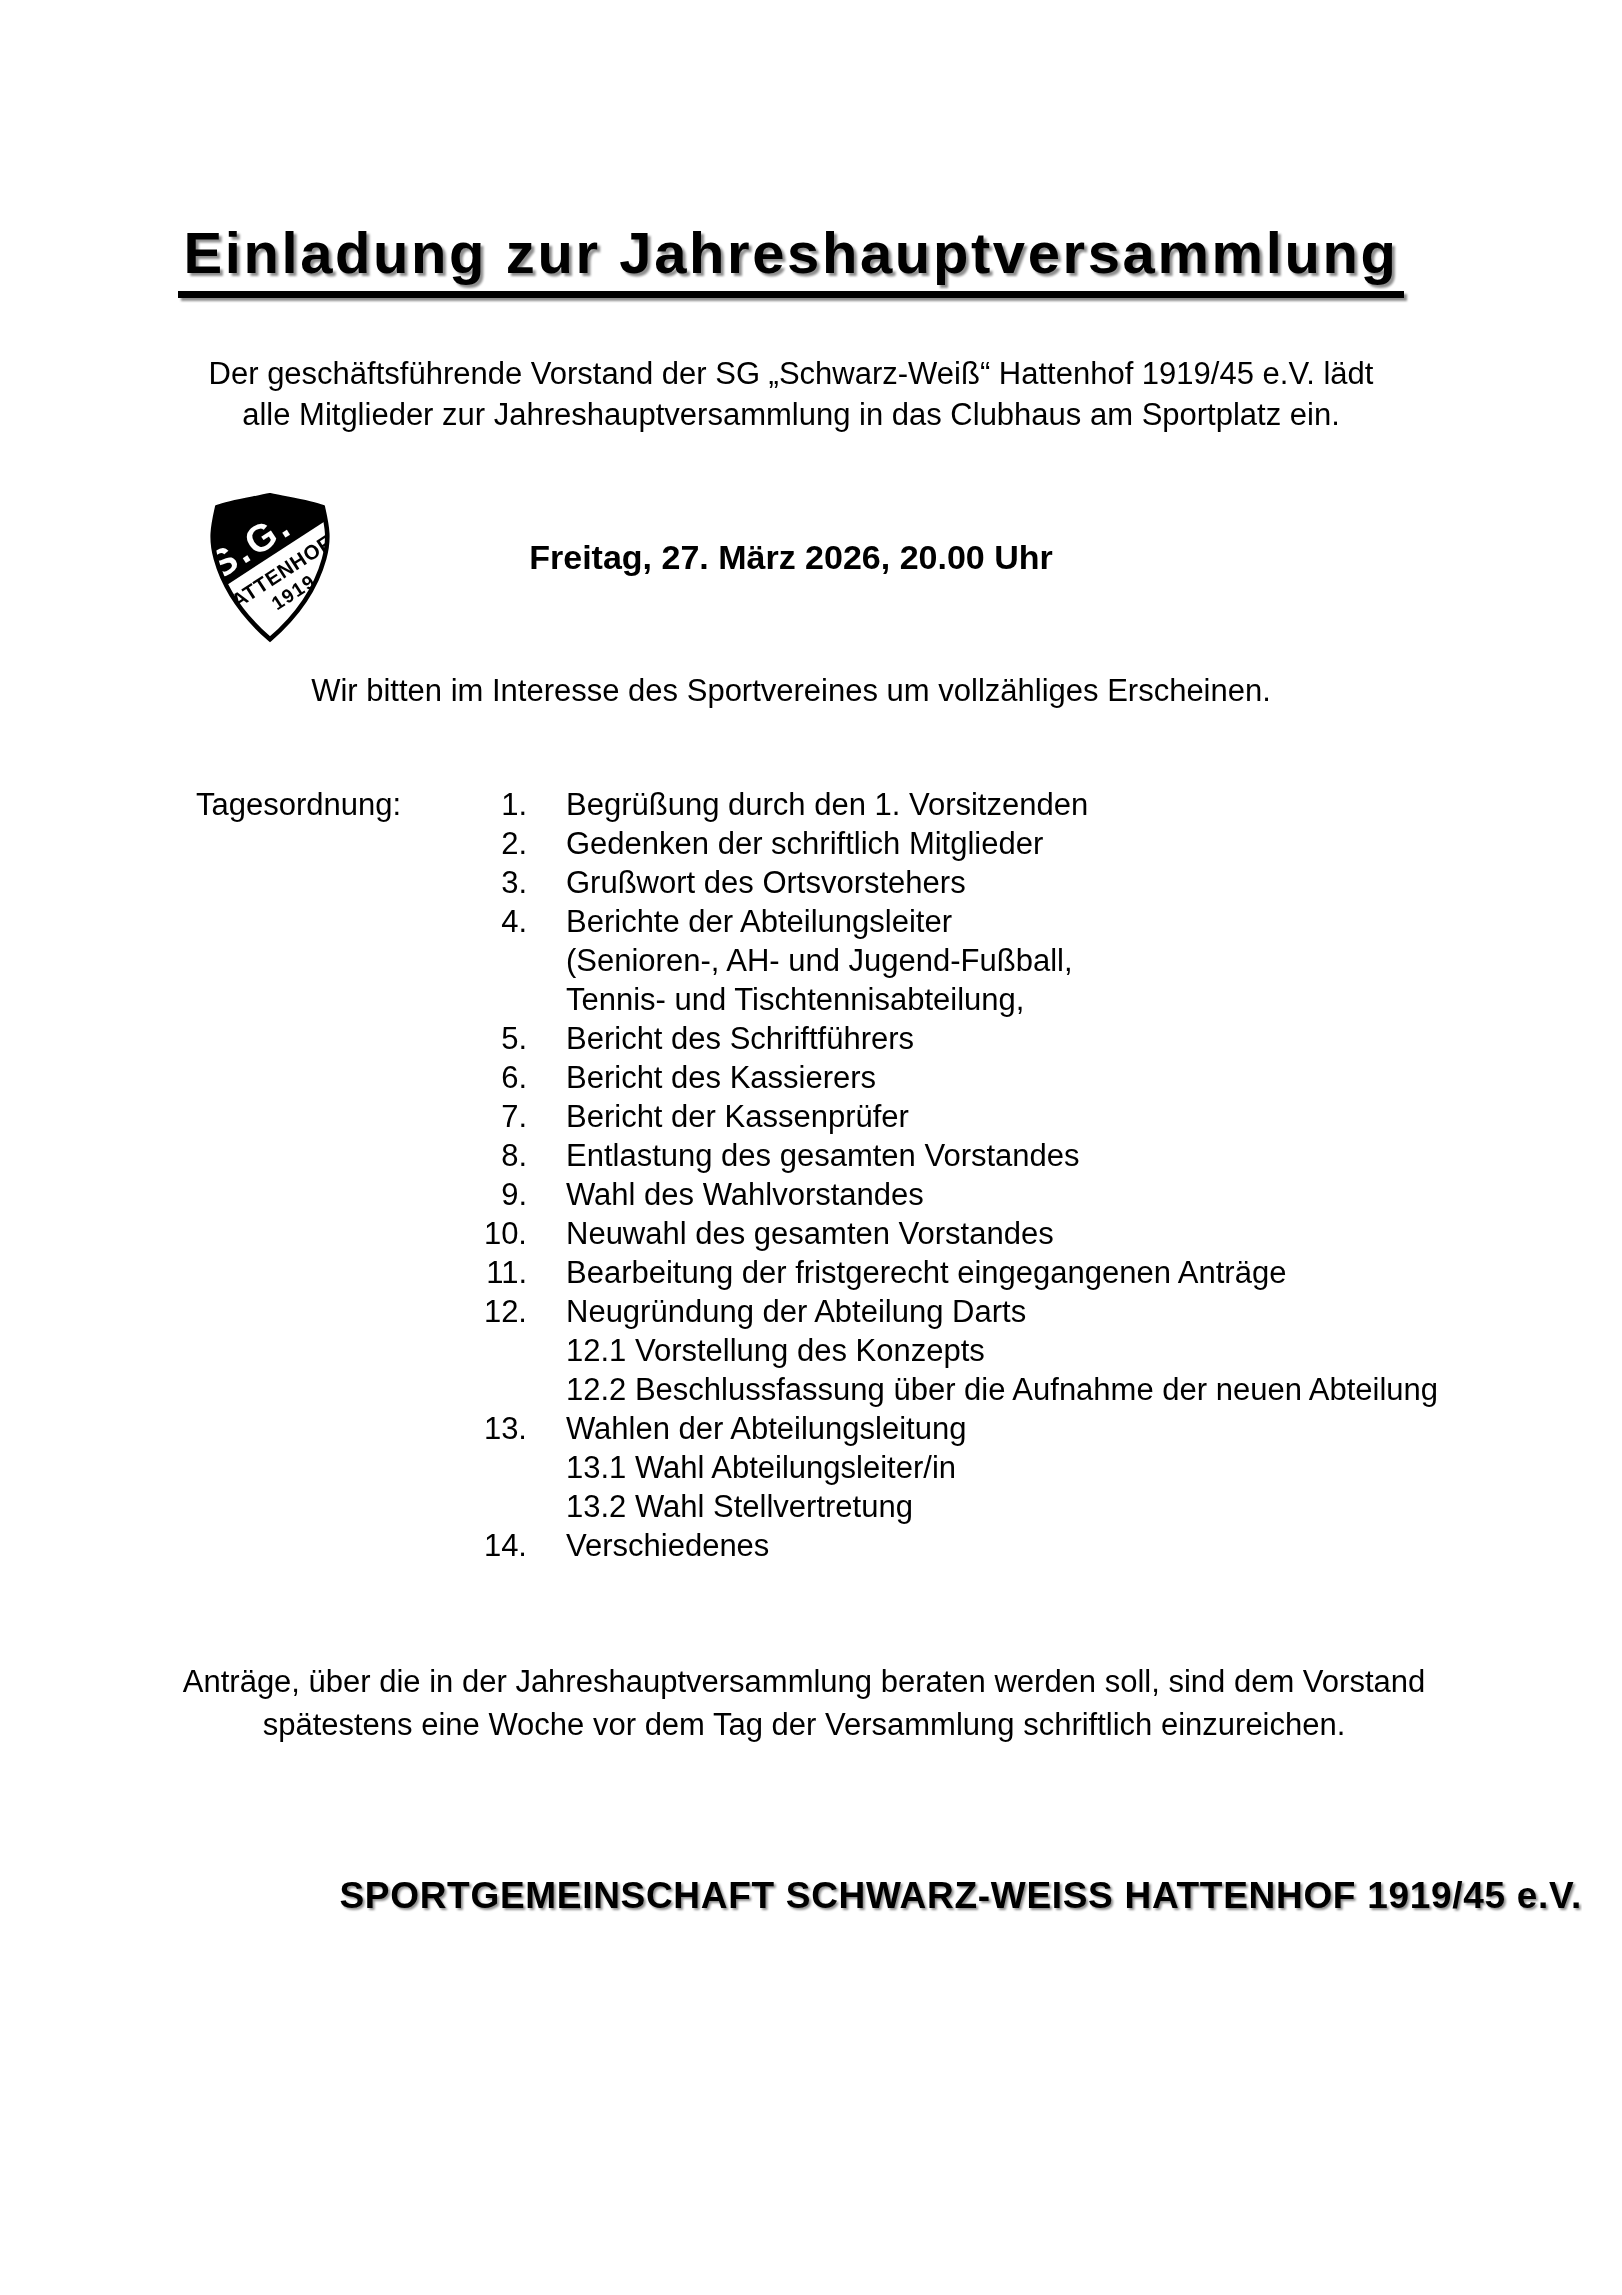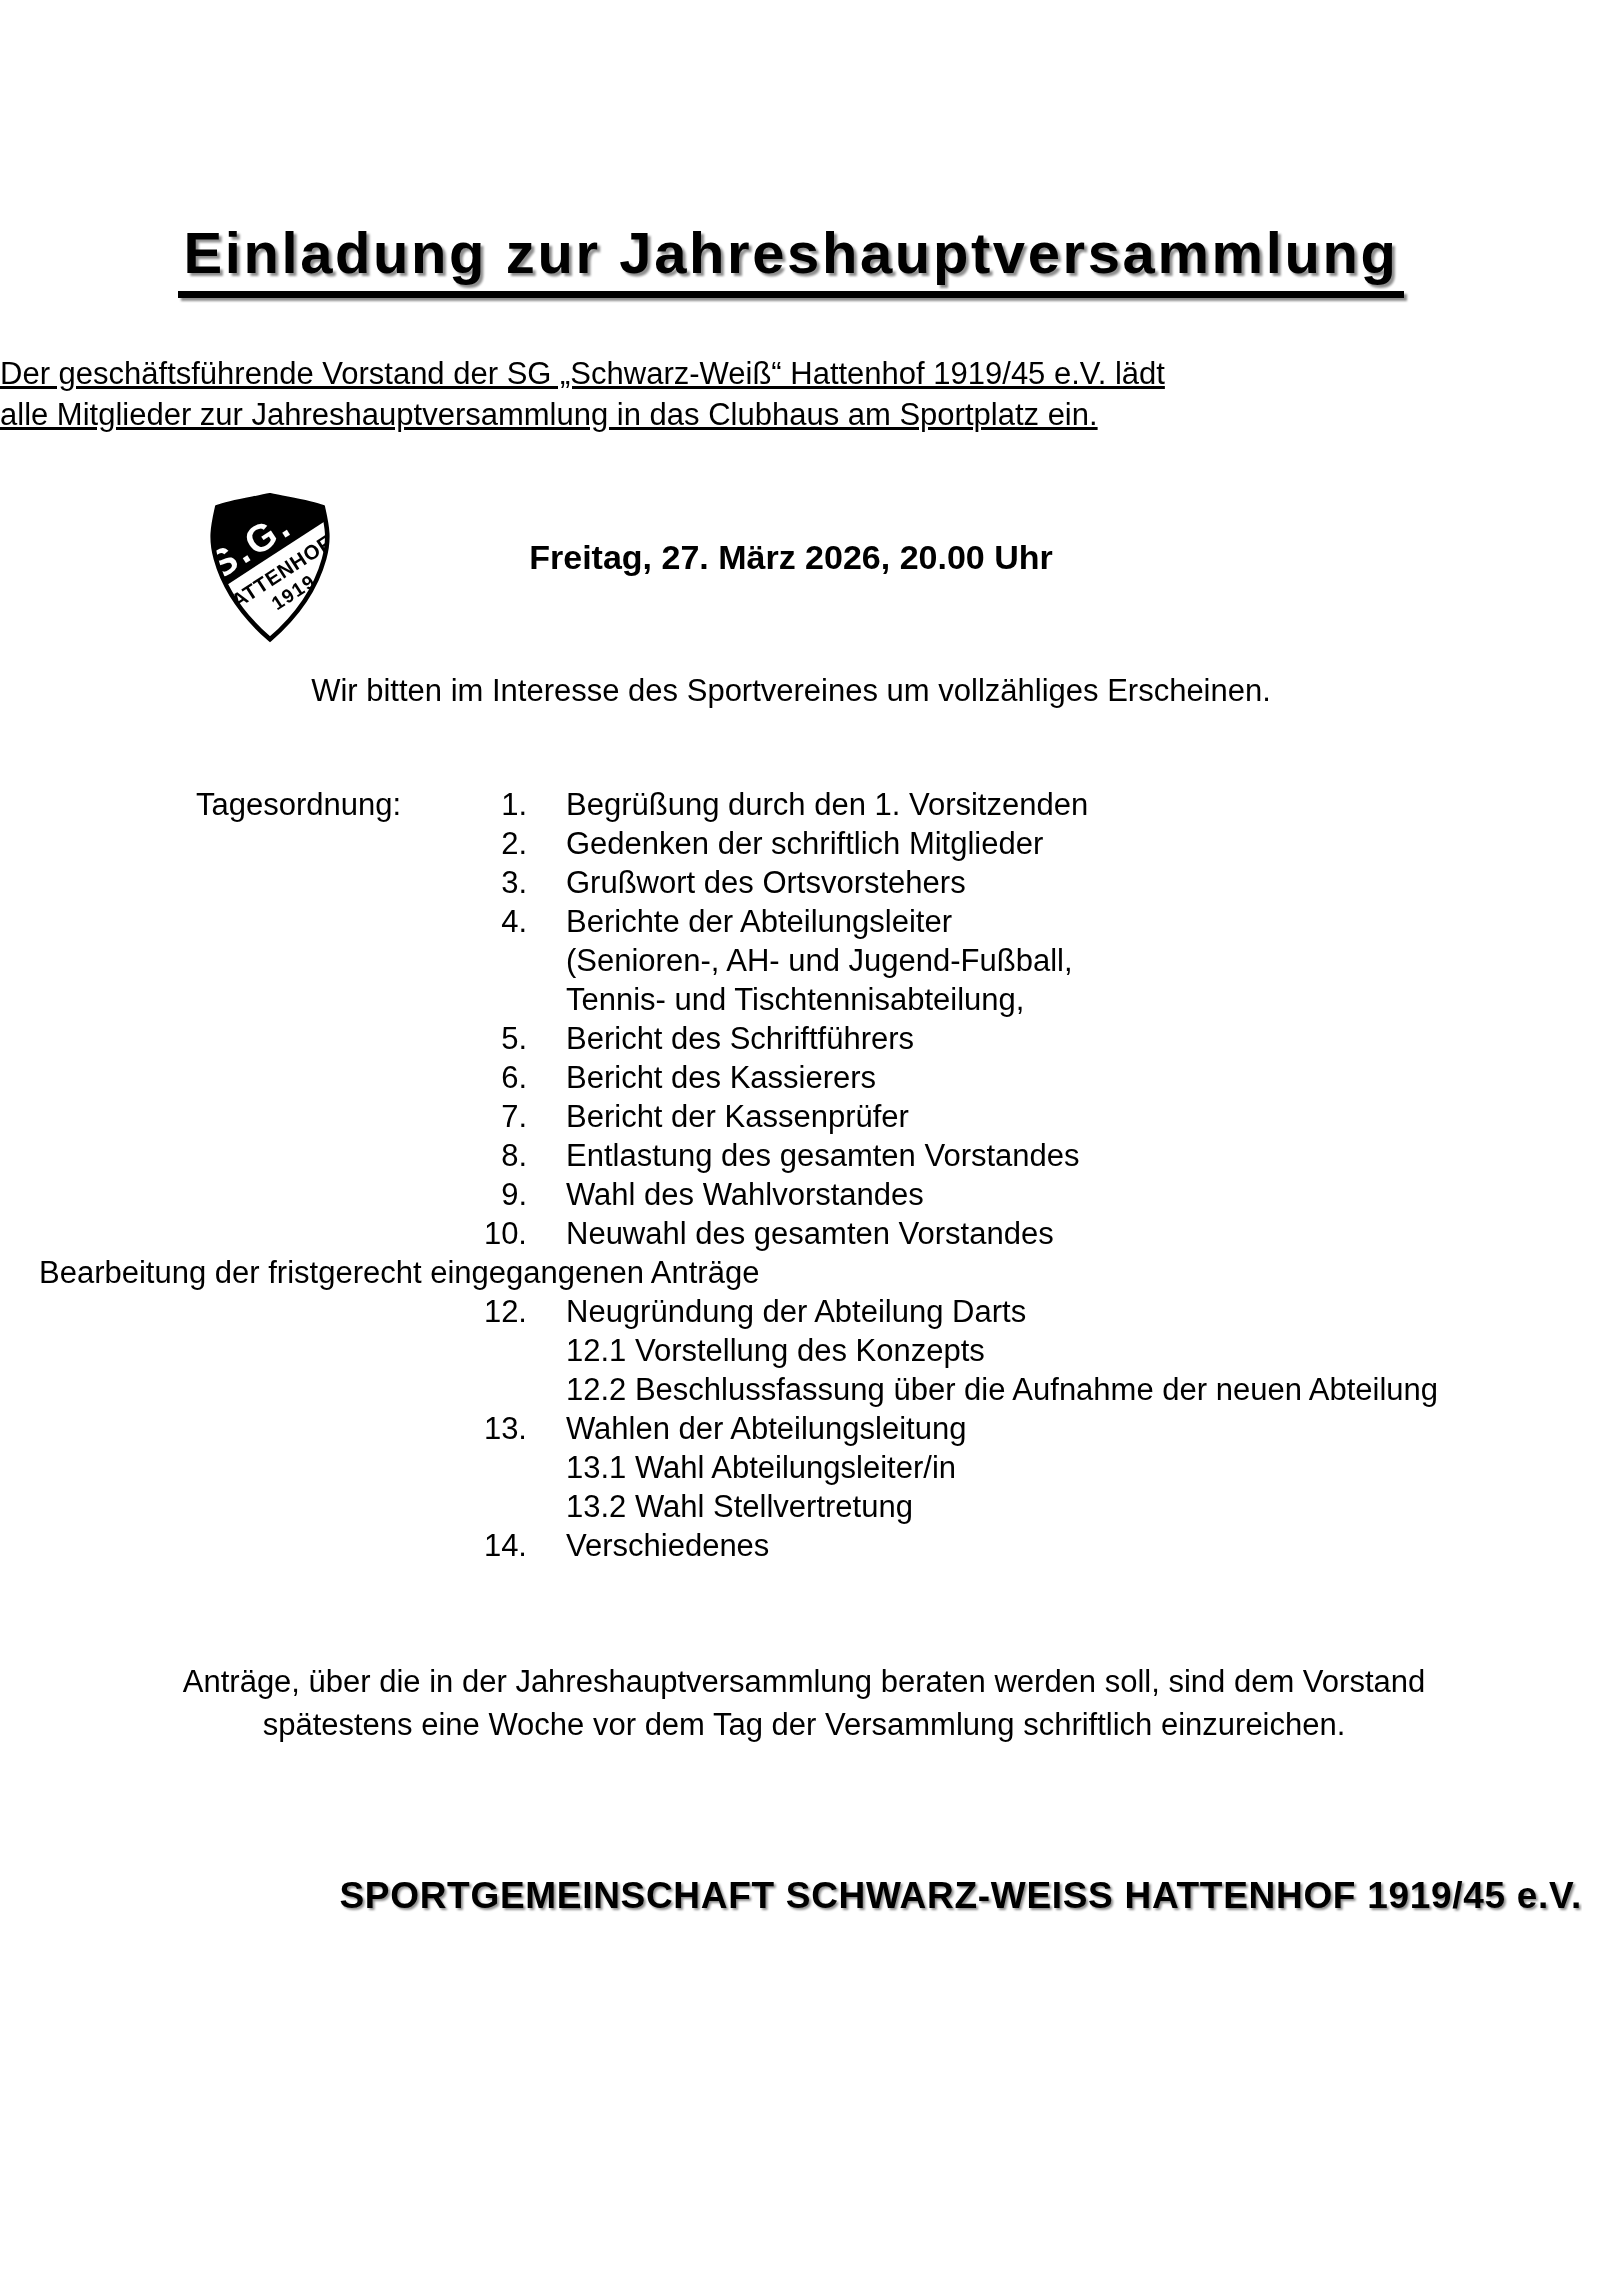--- a/index.html
+++ b/index.html
@@ -36,24 +36,23 @@
     padding: 0 5.2px 6.5px 5.2px;
     filter: drop-shadow(3.3px 3.3px 1px #8f8f8f);
   }
 
   
   .intro {
     position: absolute;
     top: 353px;
     left: 0;
     width: 100%;
-    text-align: left;
+    text-align: center;
     font-size: 31px;
     line-height: 41px;
-    text-decoration: underline;
   }
 
   
   .logo {
     position: absolute;
     left: 200px;
     top: 491px;
     width: 140px;
     height: 154px;
   }
@@ -240,20 +239,21 @@
           <div class="agenda-num">9.</div>
           <div class="agenda-text">Wahl des Wahlvorstandes</div>
         </div>
 
         <div class="agenda-row">
           <div class="agenda-num">10.</div>
           <div class="agenda-text">Neuwahl des gesamten Vorstandes</div>
         </div>
 
         <div class="agenda-row">
+          <div class="agenda-num">11.</div>
           <div class="agenda-text">Bearbeitung der fristgerecht eingegangenen Anträge</div>
         </div>
 
         <div class="agenda-row">
           <div class="agenda-num">12.</div>
           <div class="agenda-text">Neugründung der Abteilung Darts</div>
         </div>
 
         <div class="agenda-row">
           <div class="agenda-num"></div>

